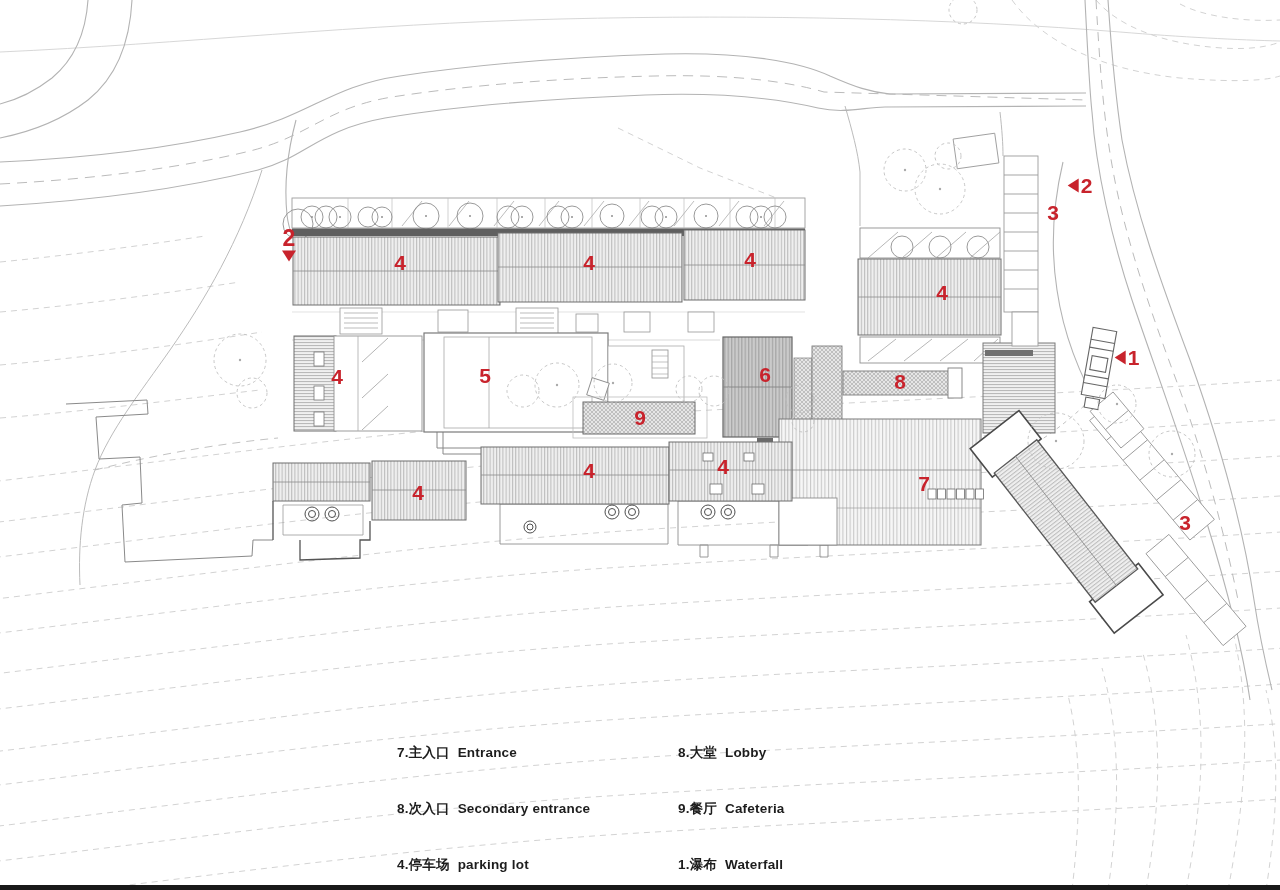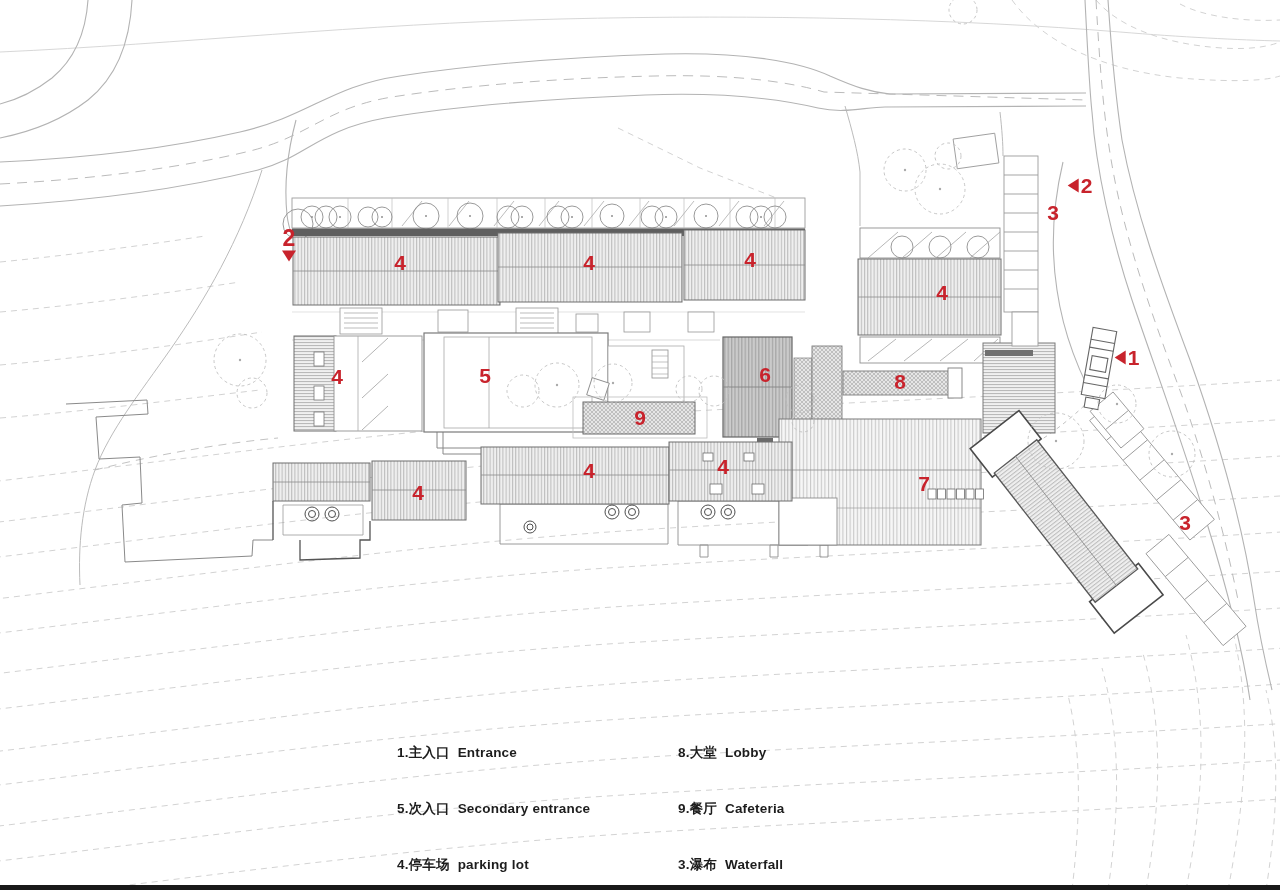--- a/index.html
+++ b/index.html
@@ -463,27 +463,27 @@
     <span class="num">7</span>
     </div>
   <div class="marker" style="left:900px;top:381px">
     <span class="num">8</span>
     </div>
   <div class="marker" style="left:640px;top:417px">
     <span class="num">9</span>
     </div>
 
   <div class="legend" style="left:397px;top:707px">
-    <div>1.主入口  Entrance</div>
-    <div>5.次入口  Secondary entrance</div>
+    <div>7.主入口  Entrance</div>
+    <div>8.次入口  Secondary entrance</div>
     <div>4.停车场  parking lot</div>
     
     
   </div>
   <div class="legend" style="left:678px;top:707px">
     <div>8.大堂  Lobby</div>
     <div>9.餐厅  Cafeteria</div>
-    <div>3.瀑布  Waterfall</div>
+    <div>1.瀑布  Waterfall</div>
     
   </div>
 
   <div class="bottom-bar"></div>
 </div>
 
 </body></html>

